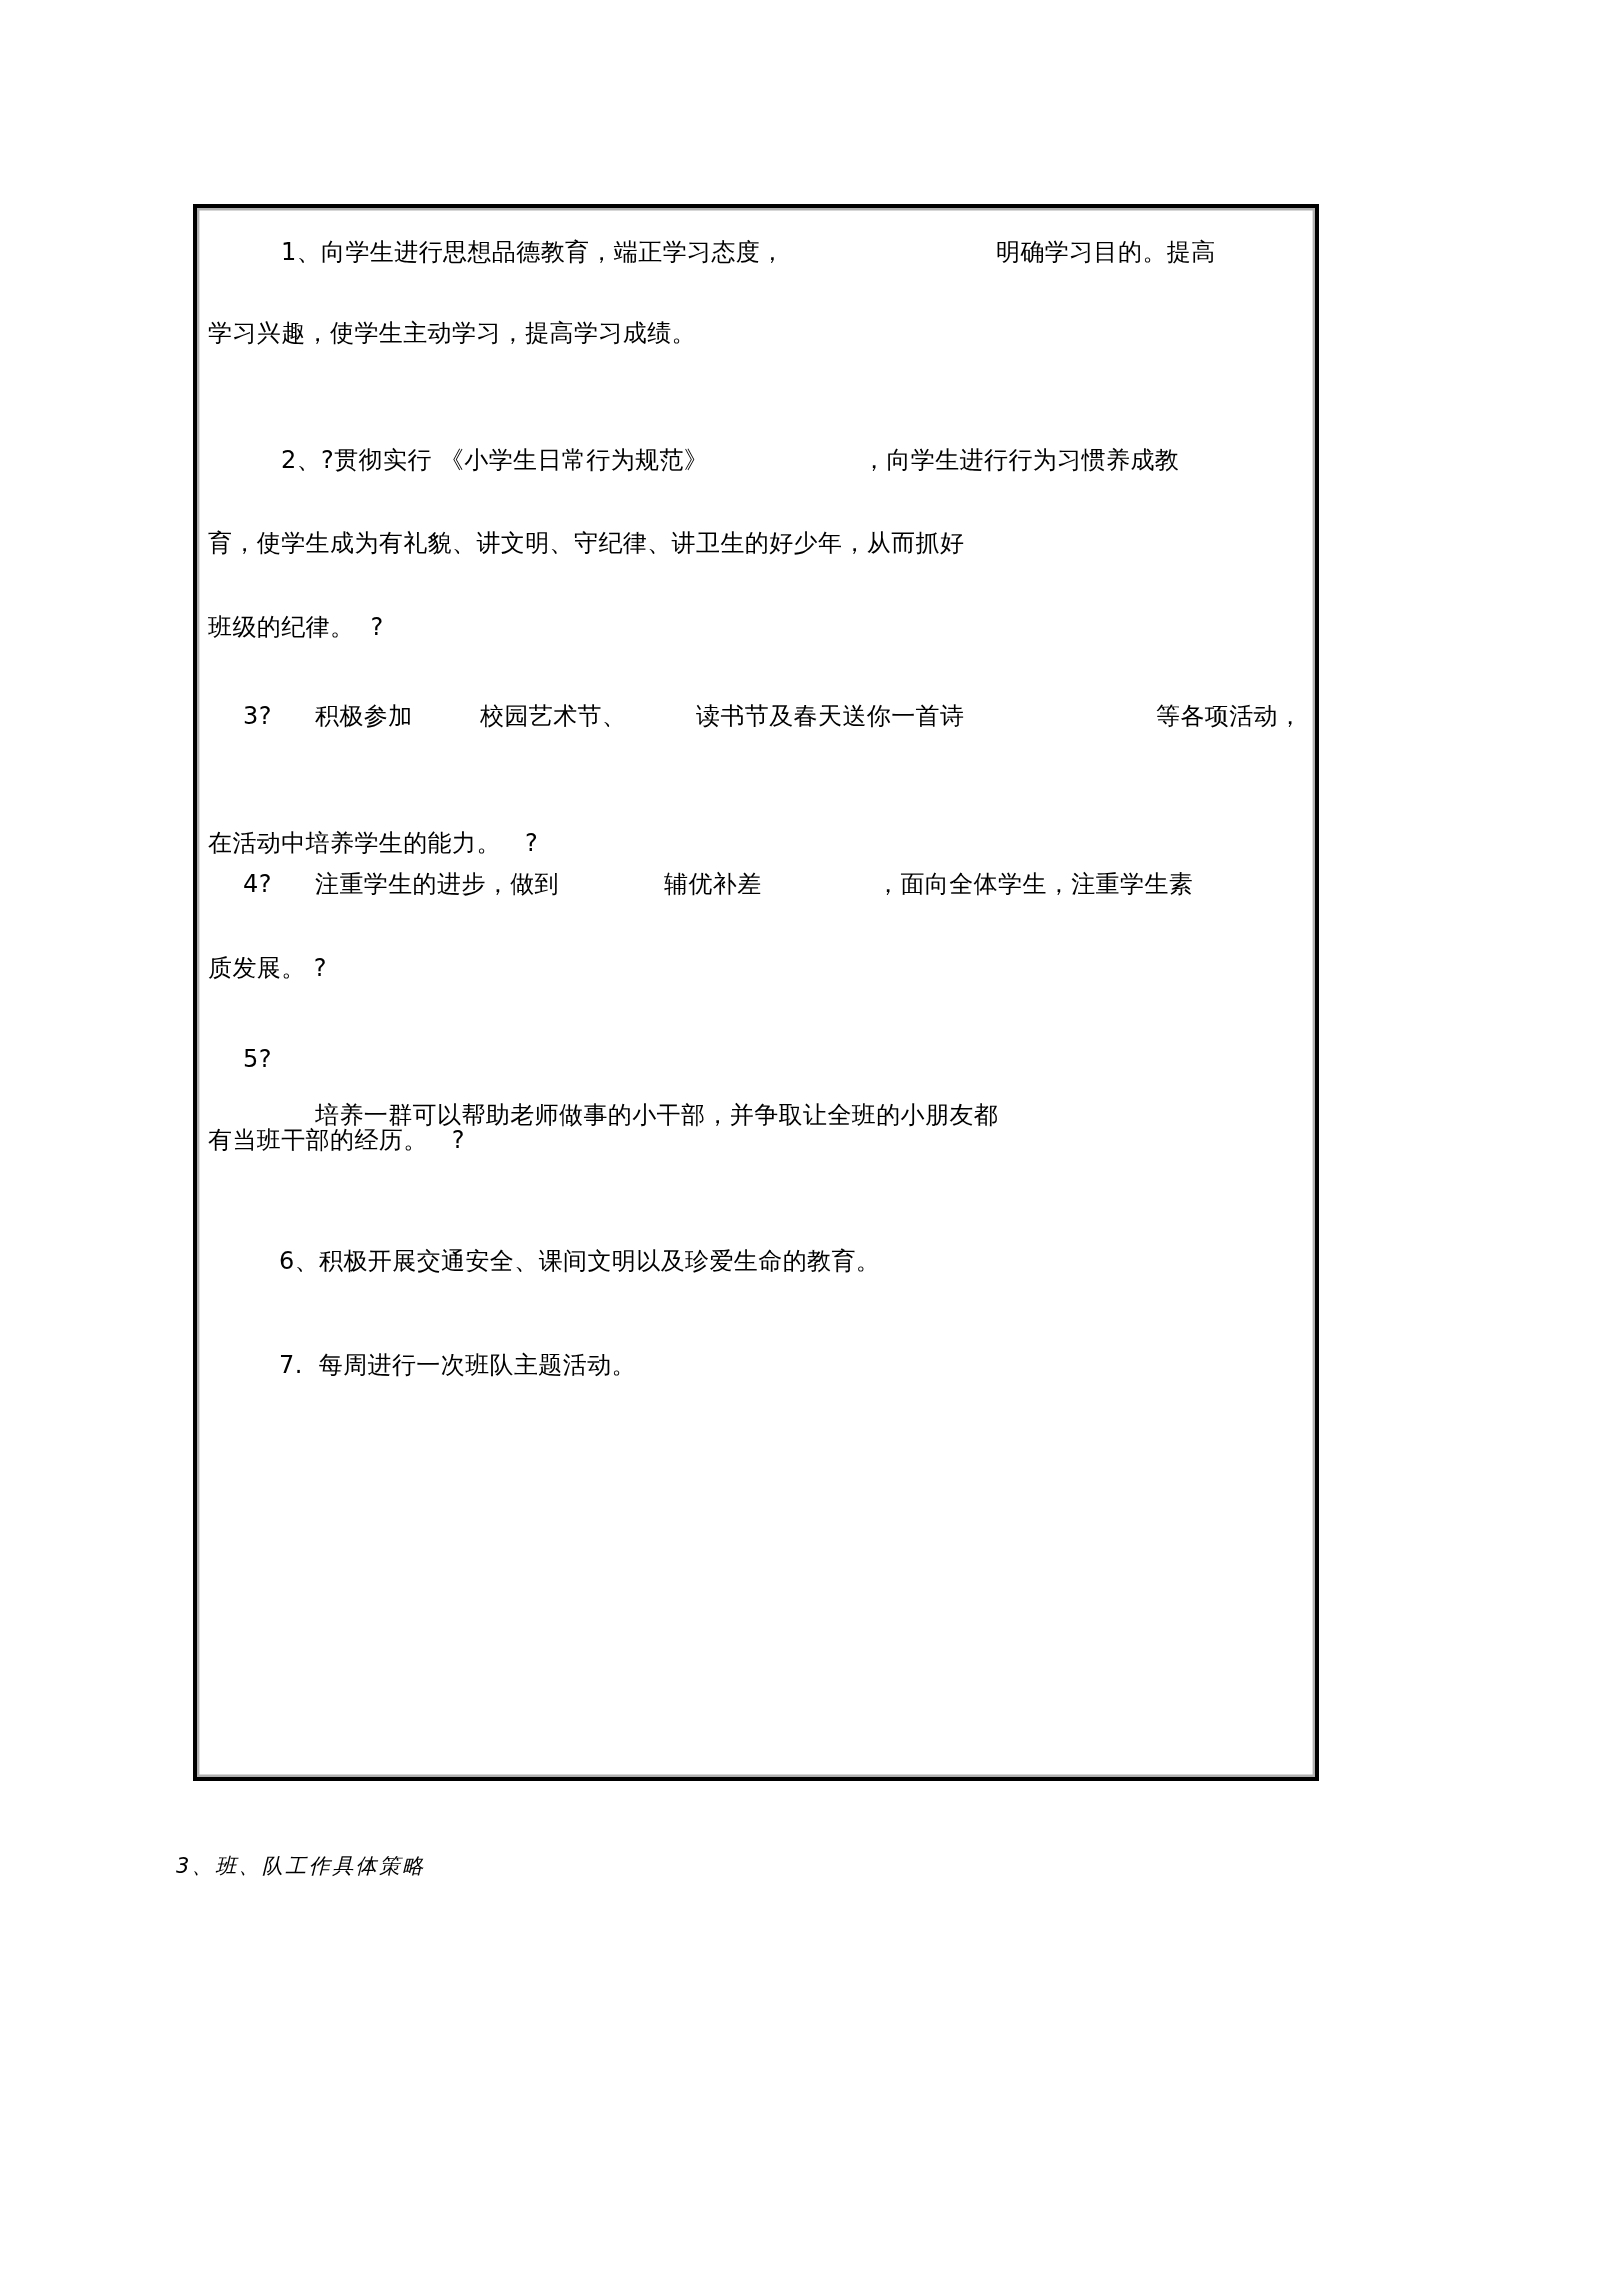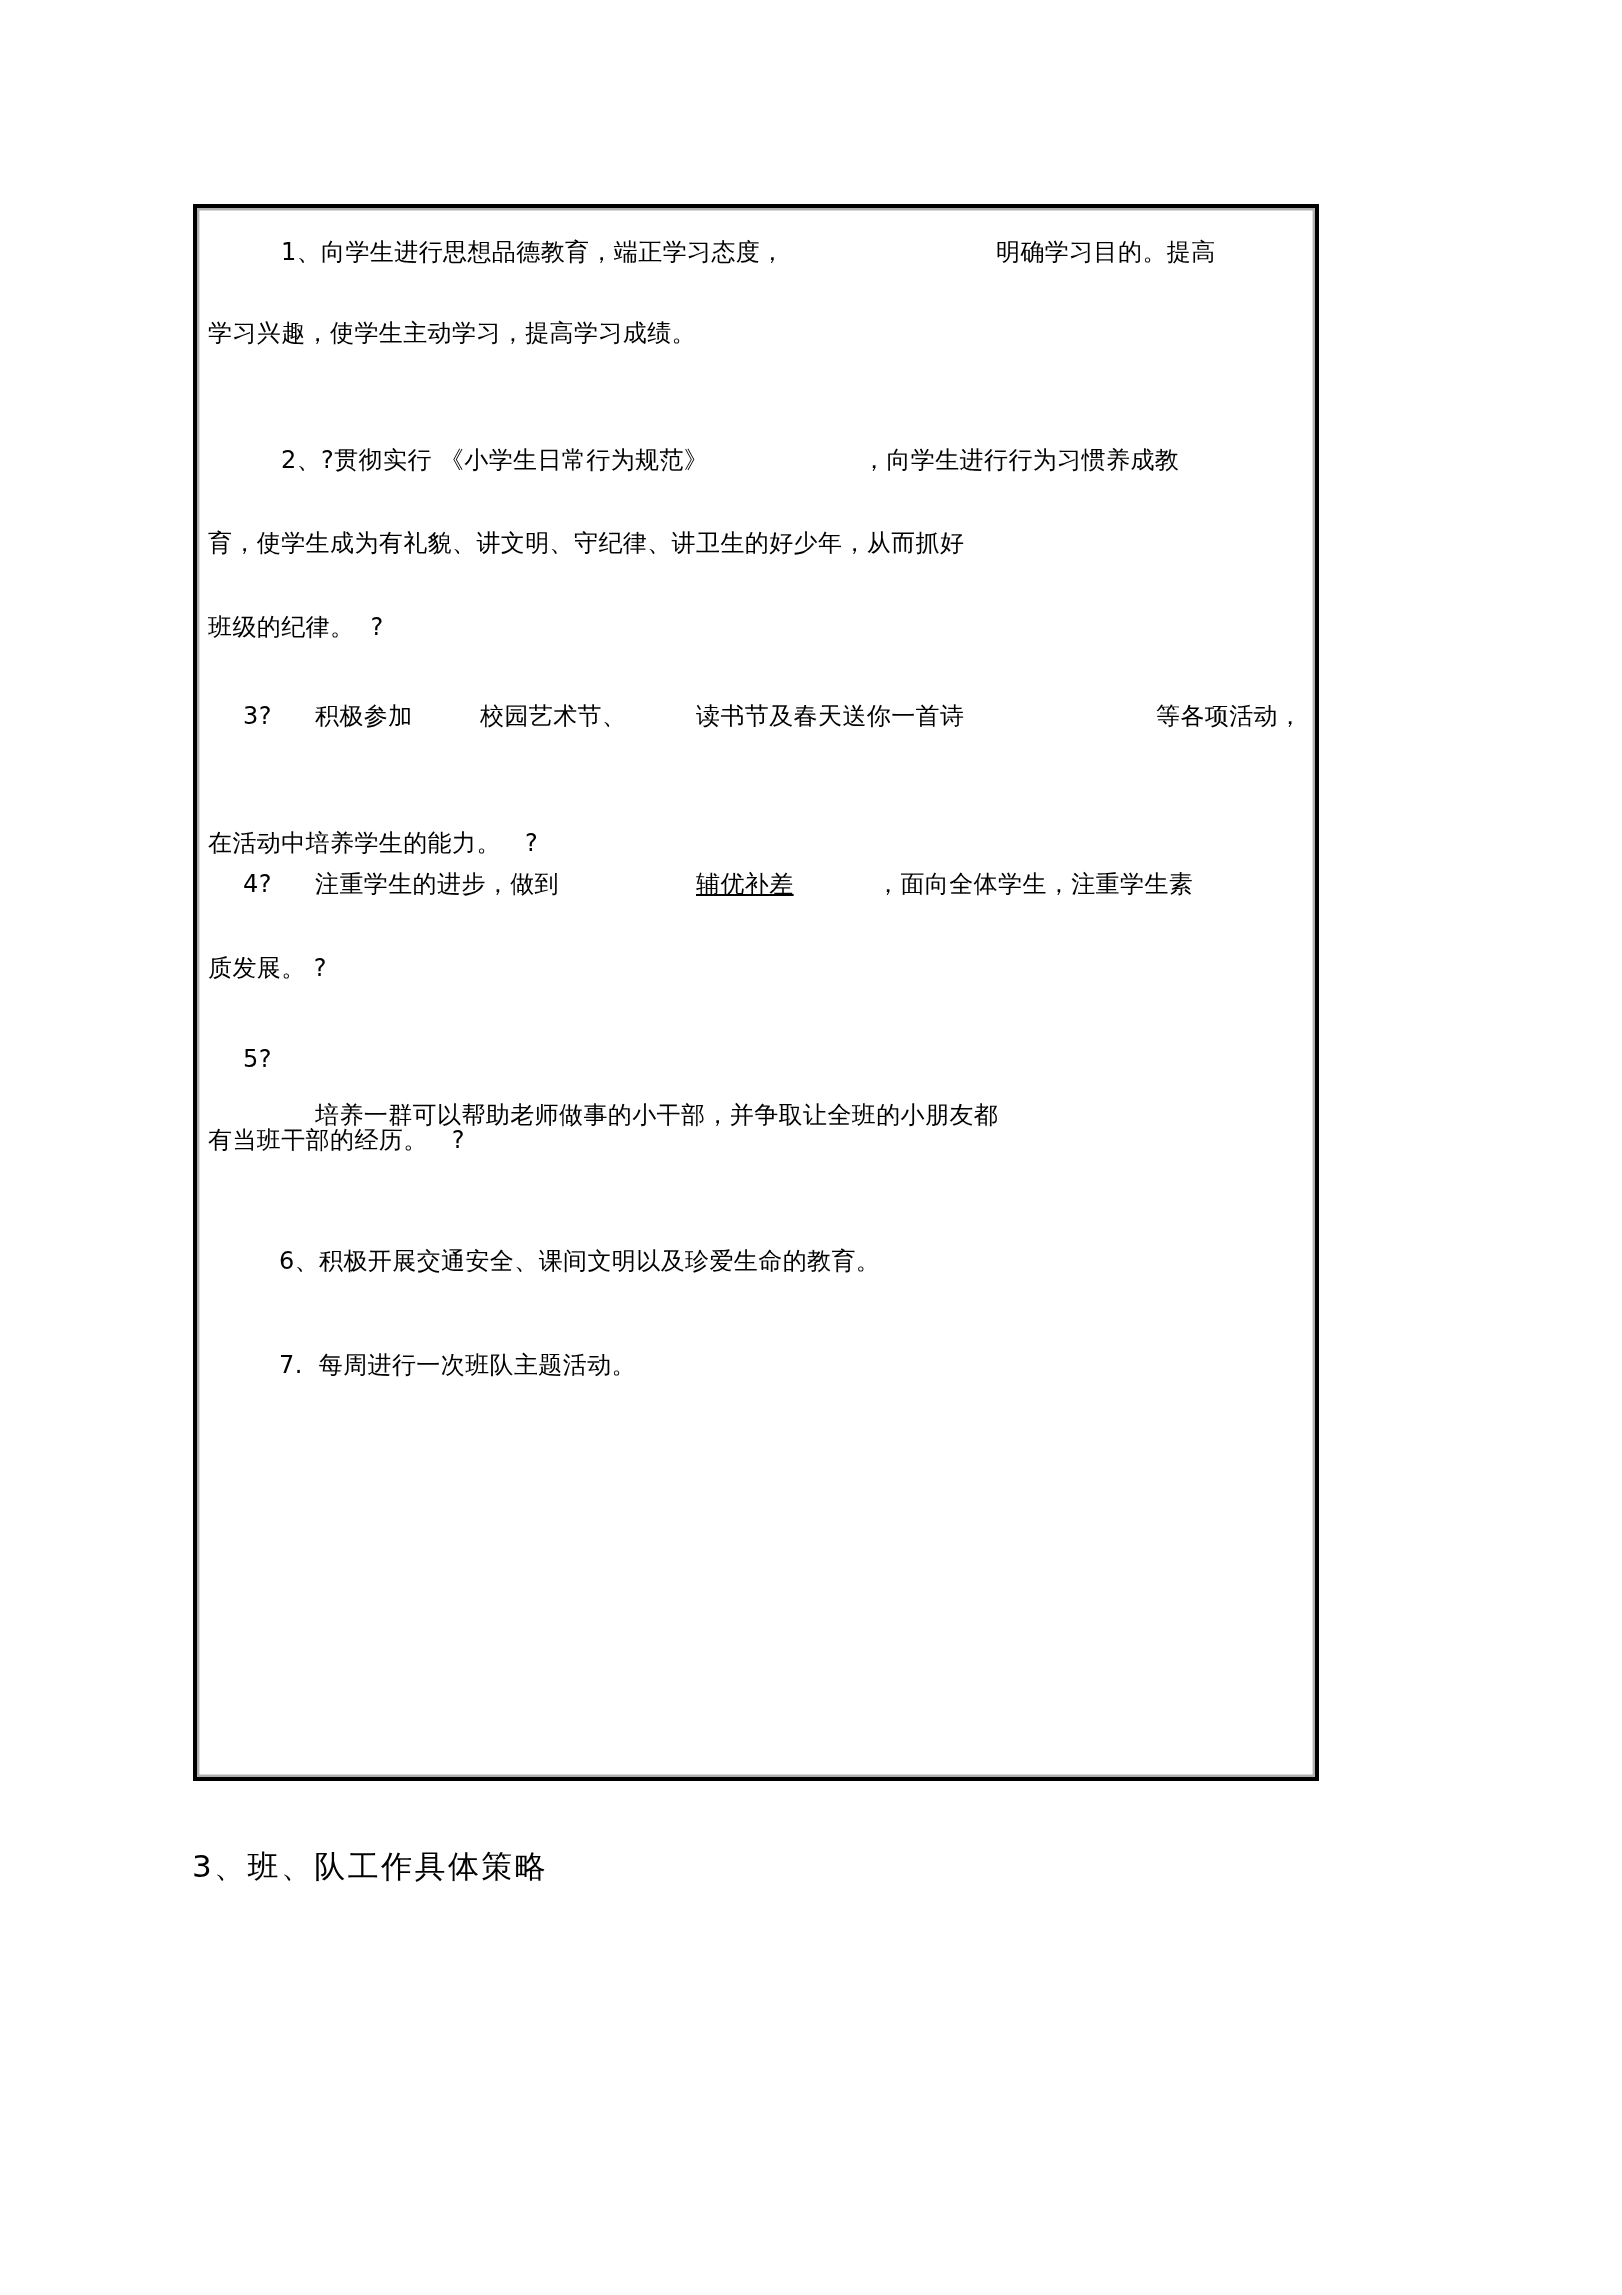--- a/index.html
+++ b/index.html
@@ -1,22 +1,22 @@
 <!DOCTYPE html>
 <html style="font-size:13px"><head>
 <meta charset="utf-8">
 <style>
   html, body { margin: 0; padding: 0; background: #ffffff; }
   body { width: 1622px; height: 2295px; position: relative; overflow: hidden;
          font-family: "DejaVu Sans", "Liberation Sans", sans-serif; color: #000; }
   .frame { position: absolute; left: 193px; top: 204px; width: 1118px; height: 1569px;
            border: 4.9px solid #000; box-shadow: inset 2.4px 2.4px 0 #b0b0b0, inset -2.4px -2.4px 0 #b0b0b0; }
   .seg { position: absolute; font-size: 24px; line-height: 36px; white-space: pre; letter-spacing: 0.4px; }
-  .heading { position: absolute; left: 192px; top: 1848px; font-size: 31px; line-height: 36px;
-             white-space: pre; letter-spacing: 2.4px; }
+  .heading { position: absolute; left: 176px; top: 1848px; font-size: 21px; line-height: 36px;
+             white-space: pre; letter-spacing: 2.4px; font-style: italic; }
 </style>
 </head>
 <body>
 
 <div class="frame"></div>
 
 <div id="lines">
     <div class="seg" style="left: 281px; top: 234px;">1、向学生进行思想品德教育，端正学习态度，</div>
     <div class="seg" style="left: 996px; top: 234px;">明确学习目的。提高</div>
     <div class="seg" style="left: 208px; top: 315px;">学习兴趣，使学生主动学习，提高学习成绩。</div>
@@ -25,21 +25,21 @@
     <div class="seg" style="left: 208px; top: 525px;">育，使学生成为有礼貌、讲文明、守纪律、讲卫生的好少年，从而抓好</div>
     <div class="seg" style="left: 208px; top: 609px;">班级的纪律。  ?</div>
     <div class="seg" style="left: 243px; top: 698px;">3?</div>
     <div class="seg" style="left: 315px; top: 698px;">积极参加</div>
     <div class="seg" style="left: 480px; top: 698px;">校园艺术节、</div>
     <div class="seg" style="left: 696px; top: 698px;">读书节及春天送你一首诗</div>
     <div class="seg" style="left: 1156px; top: 698px;">等各项活动，</div>
     <div class="seg" style="left: 208px; top: 781px; margin-top: 44px;">在活动中培养学生的能力。   ?</div>
     <div class="seg" style="left: 243px; top: 866px;">4?</div>
     <div class="seg" style="left: 315px; top: 866px;">注重学生的进步，做到</div>
-    <div class="seg" style="left: 696px; top: 866px; text-decoration: underline;">辅优补差</div>
+    <div class="seg" style="left: 664px; top: 866px;">辅优补差</div>
     <div class="seg" style="left: 876px; top: 866px;">，面向全体学生，注重学生素</div>
     <div class="seg" style="left: 208px; top: 950px;">质发展。 ?</div>
     <div class="seg" style="left: 243px; top: 1041px;">5?</div>
     <div class="seg" style="left: 315px; top: 1097px;">培养一群可以帮助老师做事的小干部，并争取让全班的小朋友都</div>
     <div class="seg" style="left: 208px; top: 1122px;">有当班干部的经历。   ?</div>
     <div class="seg" style="left: 279px; top: 1243px;">6、积极开展交通安全、课间文明以及珍爱生命的教育。</div>
     <div class="seg" style="left: 279px; top: 1347px;">7.  每周进行一次班队主题活动。</div>
   </div>
 
 <div class="heading">3、班、队工作具体策略</div>

